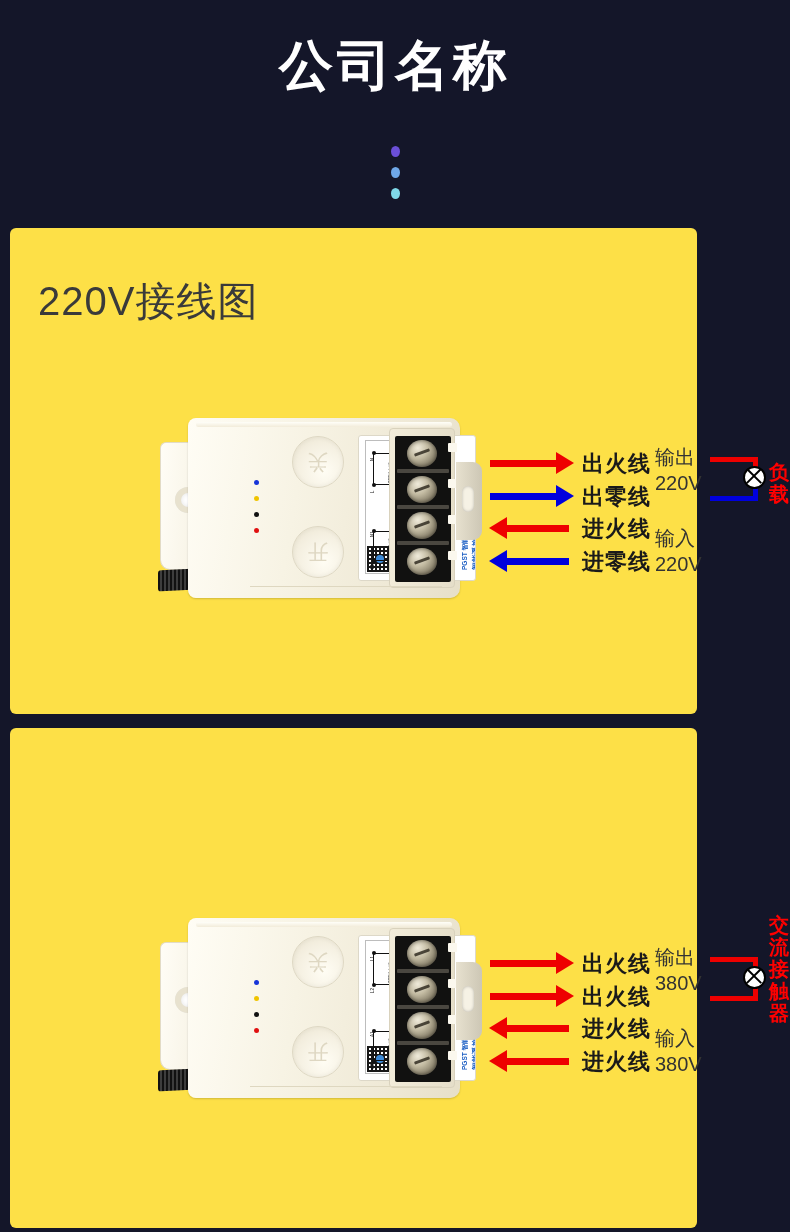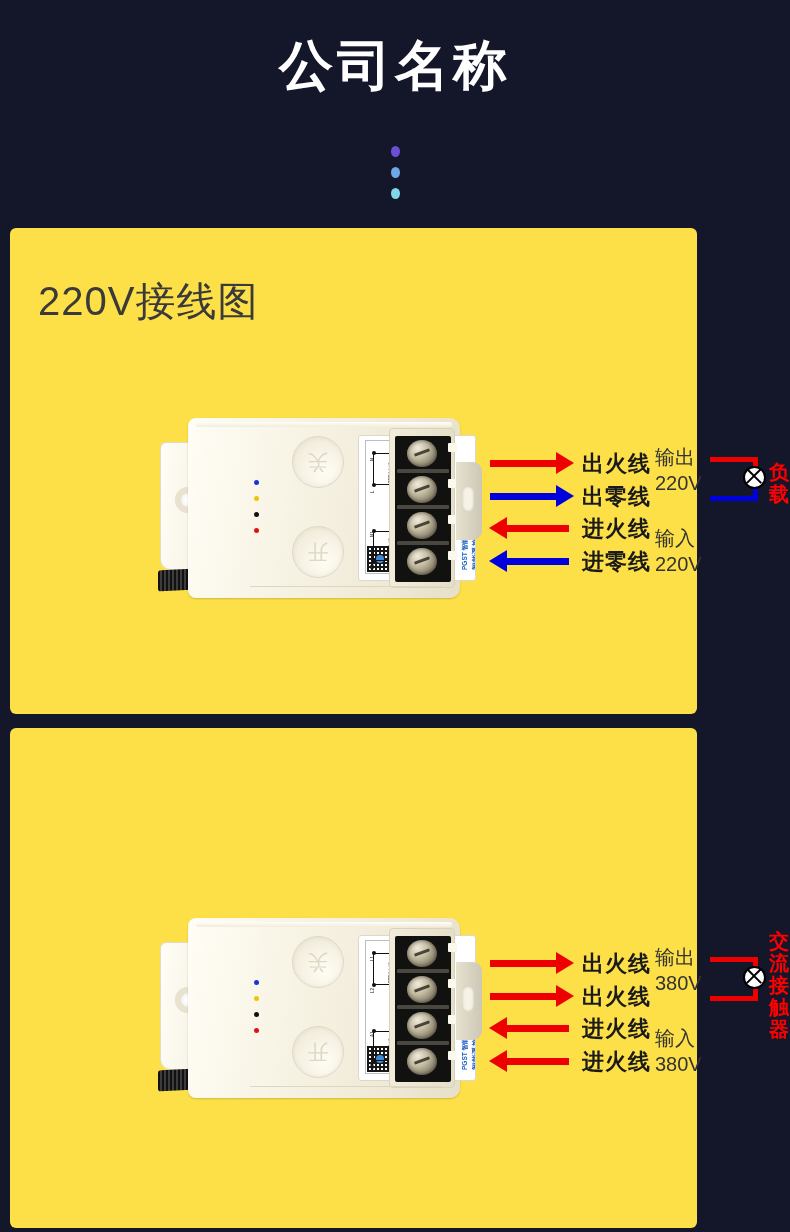--- a/index.html
+++ b/index.html
@@ -593,15 +593,15 @@
     <div class="io-label" style="left:645px; top:297px;">
       <span>输入</span><br>
       <span>380V</span>
     </div>
 
     <div class="load-wire h red" style="left:700px; top:229px; width:48px;"></div>
     <div class="load-wire v red" style="left:743px; top:229px; height:26px;"></div>
     <div class="load-wire h red" style="left:700px; top:268px; width:48px;"></div>
     <div class="load-wire v red" style="left:743px; top:246px; height:27px;"></div>
     <div class="lamp" style="left:733px; top:238px;"></div>
-    <div class="vert-red-label" style="left:758px; top:202px;">交流接触器</div>
+    <div class="vert-red-label" style="left:758px; top:188px;font-family:Liberation Mono, monospace;">交流接触器</div>
   </div>
 </div>
 
 </body></html>

